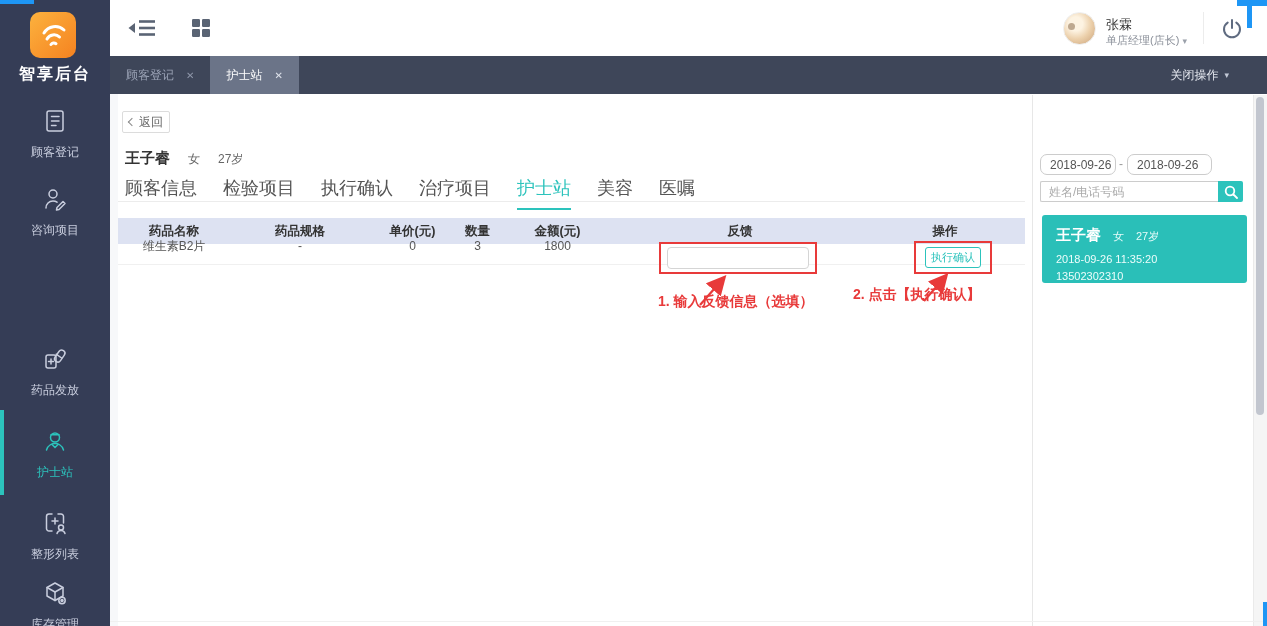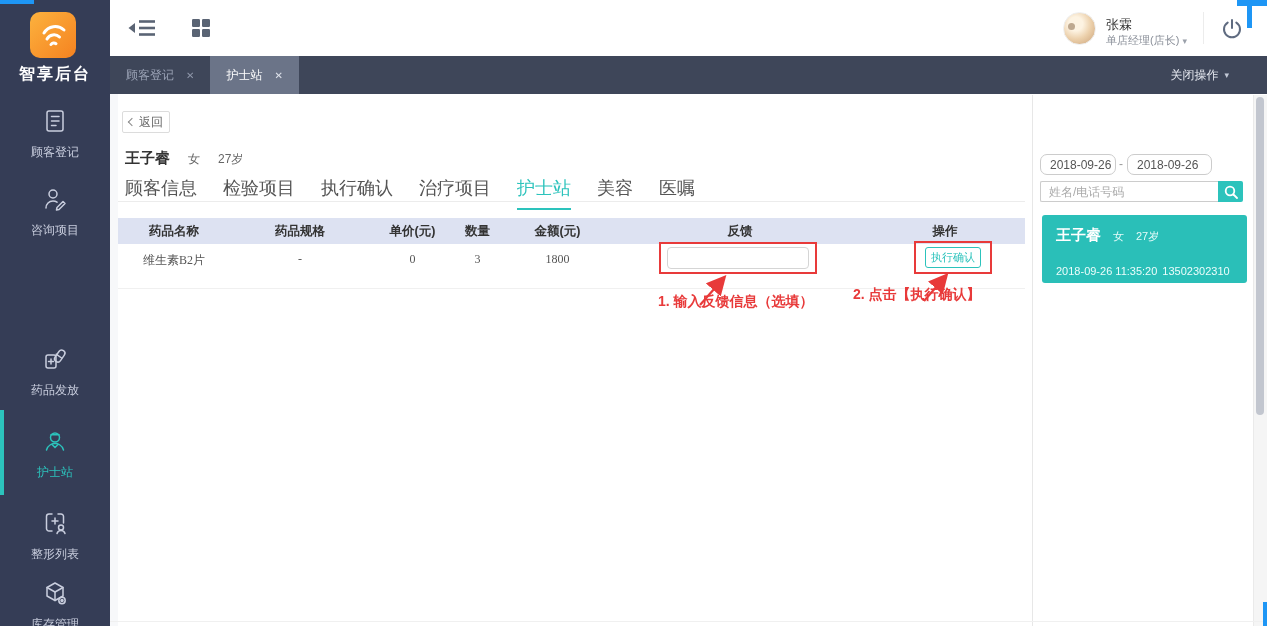--- a/index.html
+++ b/index.html
@@ -59,22 +59,22 @@
   .patient-line .nm { font-size:15px; font-weight:bold; color:#333; }
   .patient-line .ga { font-size:12px; color:#666; }
   .detail-tabs { left:125px; top:176px; display:flex; gap:26px; }
   .dtab { font-size:18px; color:#555; padding-bottom:8px; cursor:pointer; }
   .dtab.active { color:#2cc3bc; border-bottom:2px solid #2cc3bc; }
   .tabs-rule { left:118px; top:201px; width:907px; height:1px; background:#ececec; }
 
   
   .thead { left:118px; top:218px; width:907px; height:26px; background:#dde2f2; display:flex; align-items:center; }
   .thead span { font-size:12.5px; font-weight:600; color:#333; text-align:center; }
-  .trow { left:118px; top:252px; width:907px; height:37px; display:flex; align-items:flex-start;
-          border-bottom:1px solid #f0f0f0;font-family:Liberation Serif, serif; }
+  .trow { left:118px; top:228px; width:907px; height:37px; display:flex; align-items:center;
+          border-bottom:1px solid #f0f0f0; }
   .trow span { font-size:12px; color:#555; text-align:center; }
   .c0{width:112px}.c1{width:140px}.c2{width:85px}.c3{width:45px}.c4{width:115px}.c5{width:250px}.c6{width:160px}
 
   .red-rect { border:2px solid #e83a3a; background:transparent; }
   .rr-input { left:659px; top:242px; width:158px; height:32px; display:flex; align-items:center; justify-content:center; }
   .fb-input { width:142px; height:22px; border:1px solid #d5d5d5; border-radius:4px; font-size:12px;
               padding:0 6px; color:#333; outline:none; }
   .rr-btn { left:914px; top:241px; width:78px; height:33px; display:flex; align-items:center; justify-content:center; }
   .exec-btn { width:56px; height:21px; background:#fff; border:1px solid #2cc3bc; border-radius:3px;
               color:#2cc3bc; font-size:11px; cursor:pointer; }
@@ -95,21 +95,21 @@
                   border-right:none; border-radius:2px 0 0 2px; font-size:12px; color:#555;
                   padding:0 8px; outline:none; }
   .search-input::placeholder { color:#aaa; }
   .search-btn { left:1218px; top:181px; width:25px; height:21px; background:#2cc3bc; border:none;
                 border-radius:0 2px 2px 0; cursor:pointer; display:flex; align-items:center; justify-content:center; }
   .pcard { left:1042px; top:215px; width:205px; height:68px; background:#2abfb8; border-radius:3px;
            padding:11px 0 0 14px; cursor:pointer; }
   .pcard .row1 { display:flex; align-items:baseline; gap:12px; }
   .pcard .nm { color:#fff; font-size:15px; font-weight:bold; }
   .pcard .ga { color:#e4fbf9; font-size:11px; }
-  .pcard .row2 { margin-top:20px; color:#ecfdfb; font-size:11px; display:flex; gap:5px; }
+  .pcard .row2 { margin-top:8px; color:#ecfdfb; font-size:11px; display:flex; gap:5px;flex-direction:column; }
 
   
   .sb-track { left:1253px; top:95px; width:14px; height:531px; background:#f5f5f5; border-left:1px solid #eaeaea; }
   .sb-thumb { left:1256px; top:97px; width:8px; height:318px; background:#c2c6cf; border-radius:4px; cursor:pointer; }
   .bottom-rule { left:110px; top:621px; width:1157px; height:1px; background:#f0f0f0; }
   .art { background:#1e96f5; }
   .art-tl { left:0; top:0; width:34px; height:4px; }
   .art-trh { left:1237px; top:0; width:30px; height:6px; }
   .art-trv { left:1247px; top:0; width:5px; height:28px; }
   .art-br { left:1263px; top:602px; width:4px; height:24px; }

